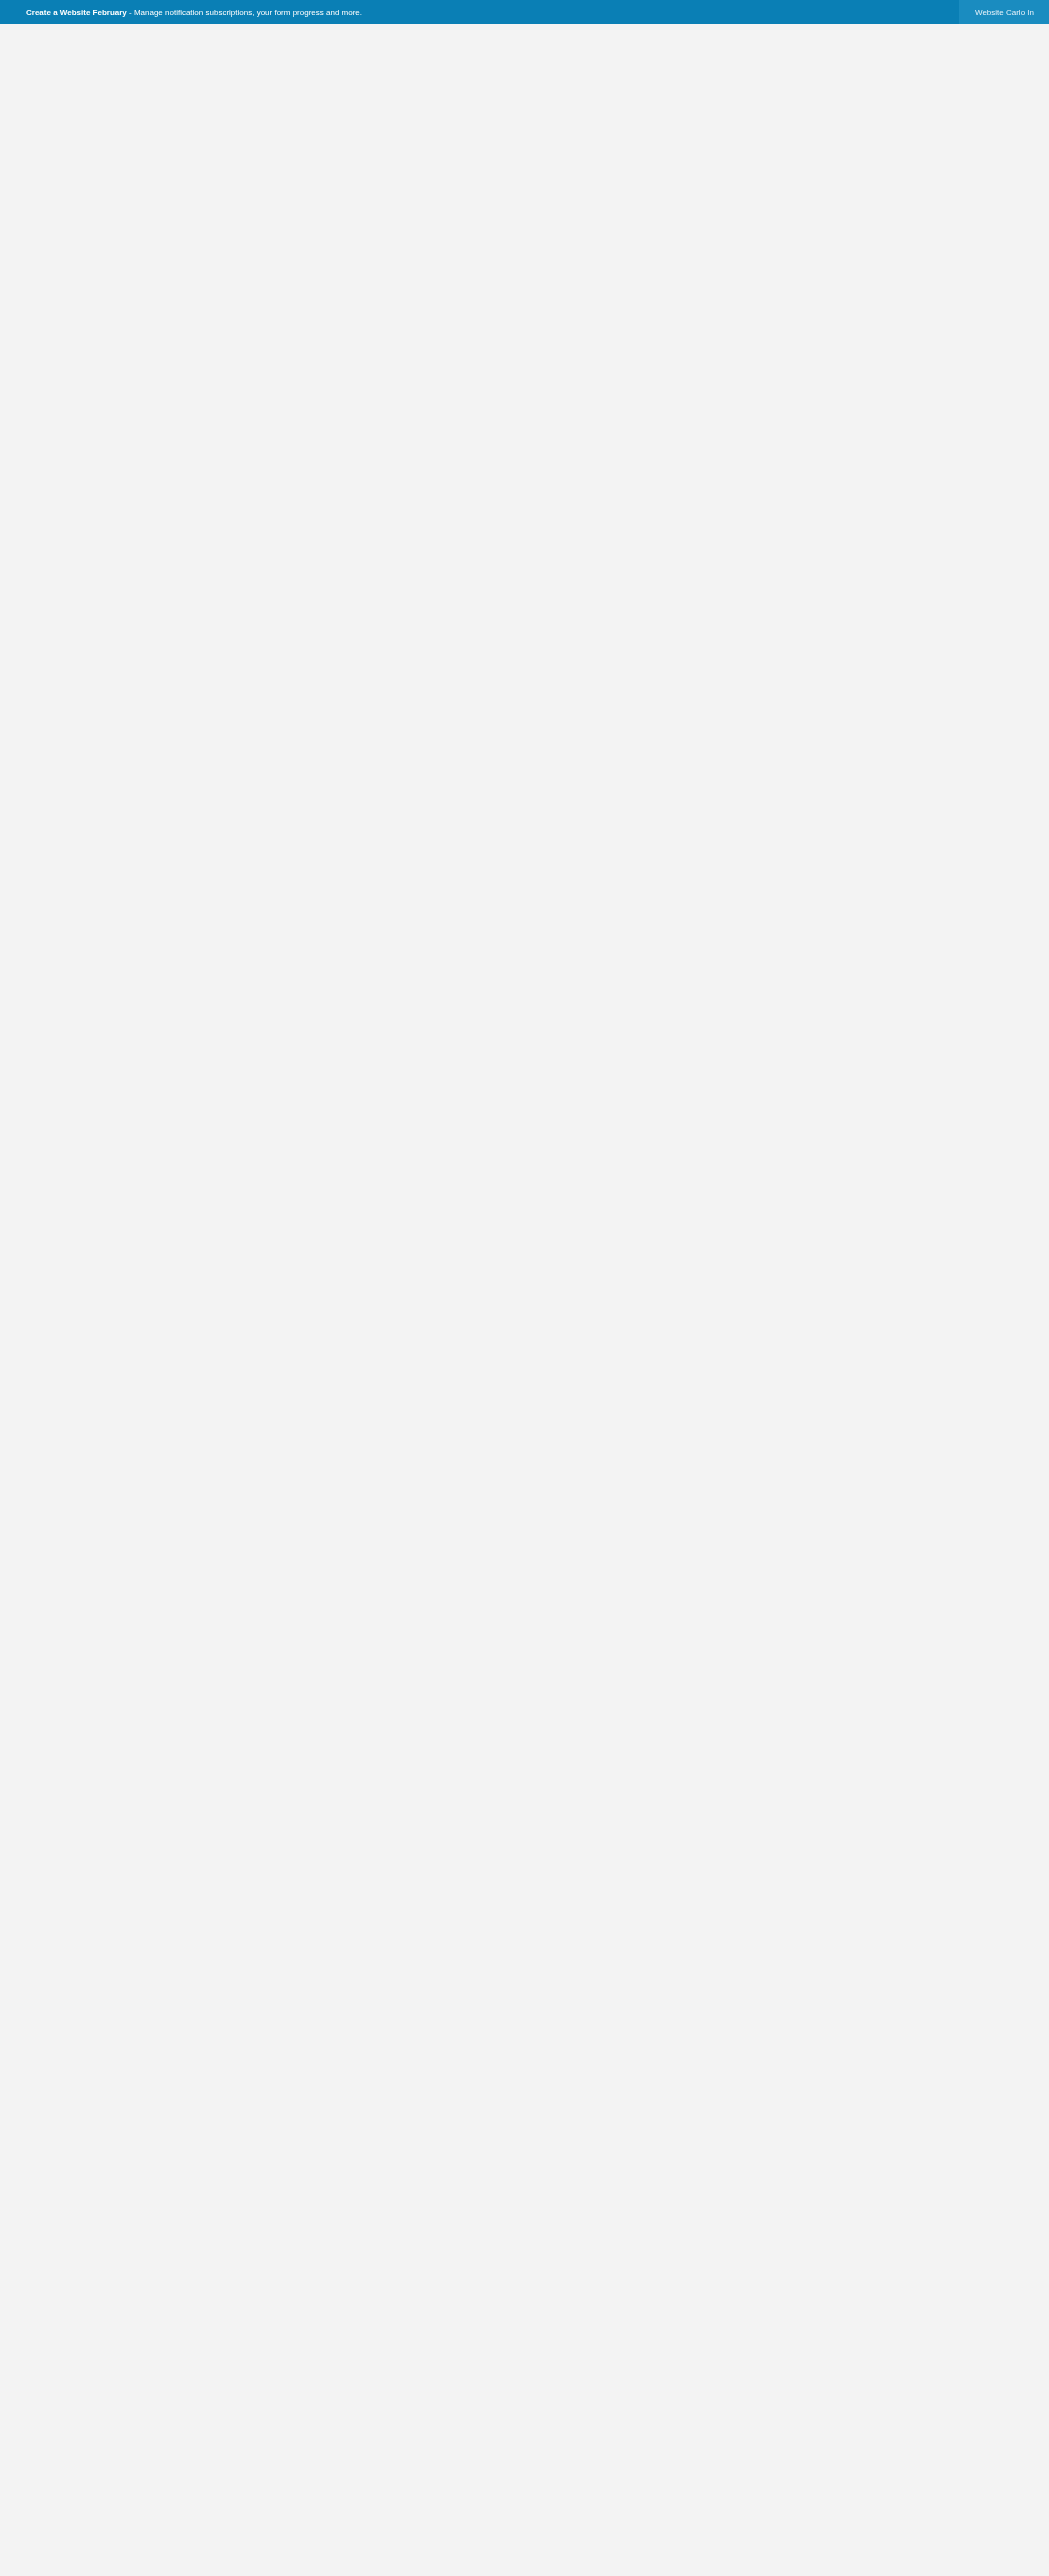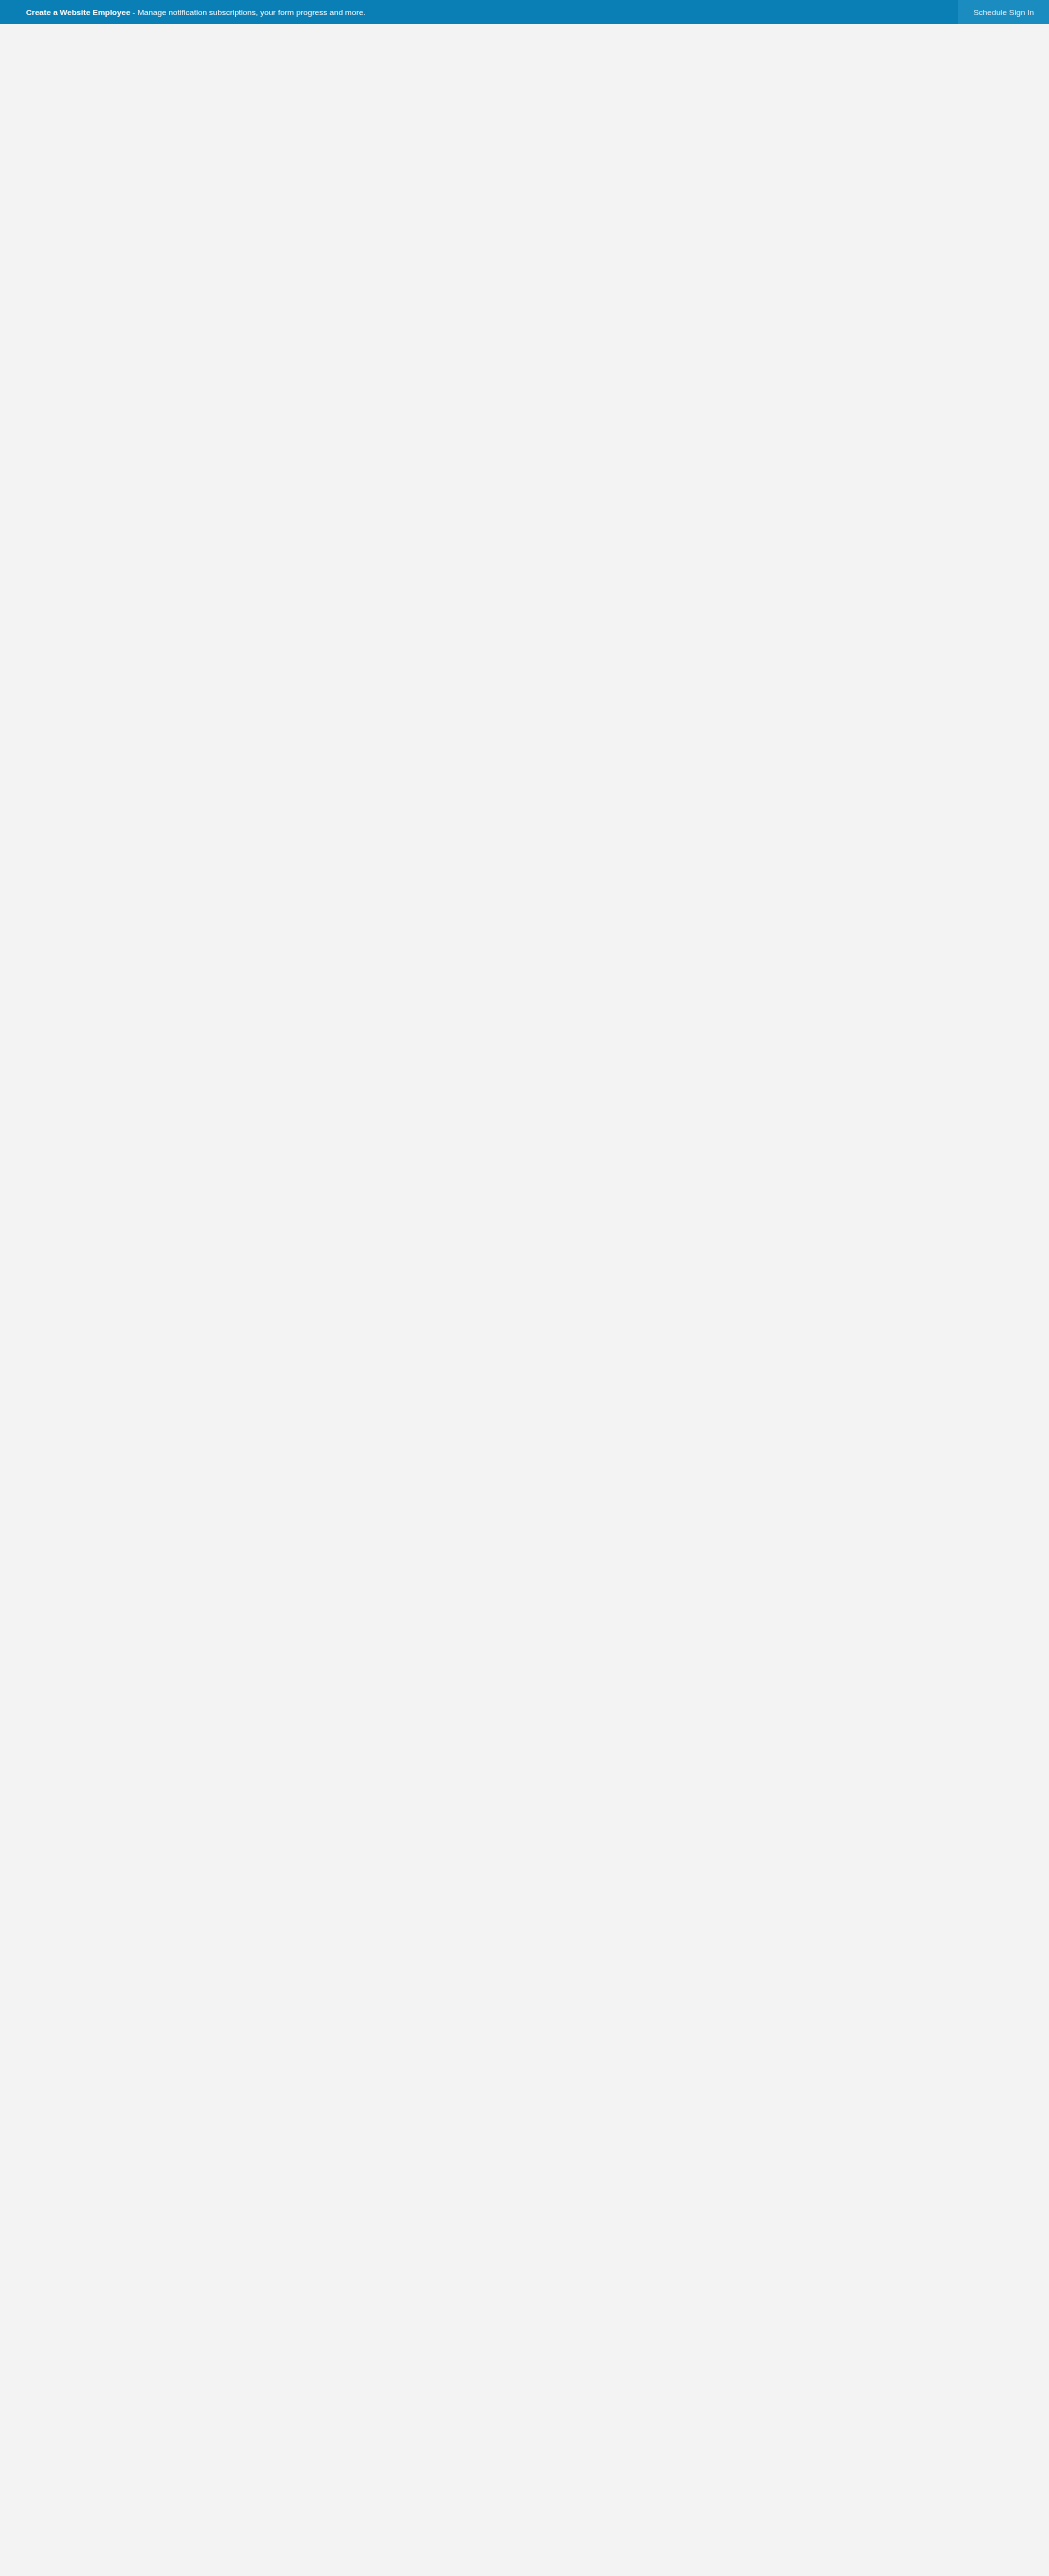--- a/index.html
+++ b/index.html
@@ -118,22 +118,22 @@
   .notices { position: absolute; top: 2235px; left: 0; width: 1050px; height: 341px; background: #0a78ad; display: flex; justify-content: space-between; padding: 16px 24px 0 85px; }
   .notice { width: 454px; border: 1.5px solid #fff; border-radius: 5.8px; background: #075f8f; color: #f0f6fa; font-family: "DejaVu Sans", sans-serif; font-size: 9.5px; line-height: 17px; padding: 8.7px 11.7px 11.7px; }
   .notice p { margin-bottom: 17px; }
   .notice p:last-child { margin-bottom: 0; }
   .notice.n2 { width: 454px; }
 </style>
 </head>
 <body>
 
 <div class="topbar">
-  <div><b>Create a Website Employee</b><span> - Manage notification subscriptions, your form progress and more.</span></div>
-  <div class="signin">Schedule Sign In</div>
+  <div><b>Create a Website February</b><span> - Manage notification subscriptions, your form progress and more.</span></div>
+  <div class="signin">Website Carlo In</div>
 </div>
 
 <div class="hero">
   <div class="windows-top">
       <div></div>
       <div></div>
       <div></div>
       <div></div>
       <div></div>
     </div>

